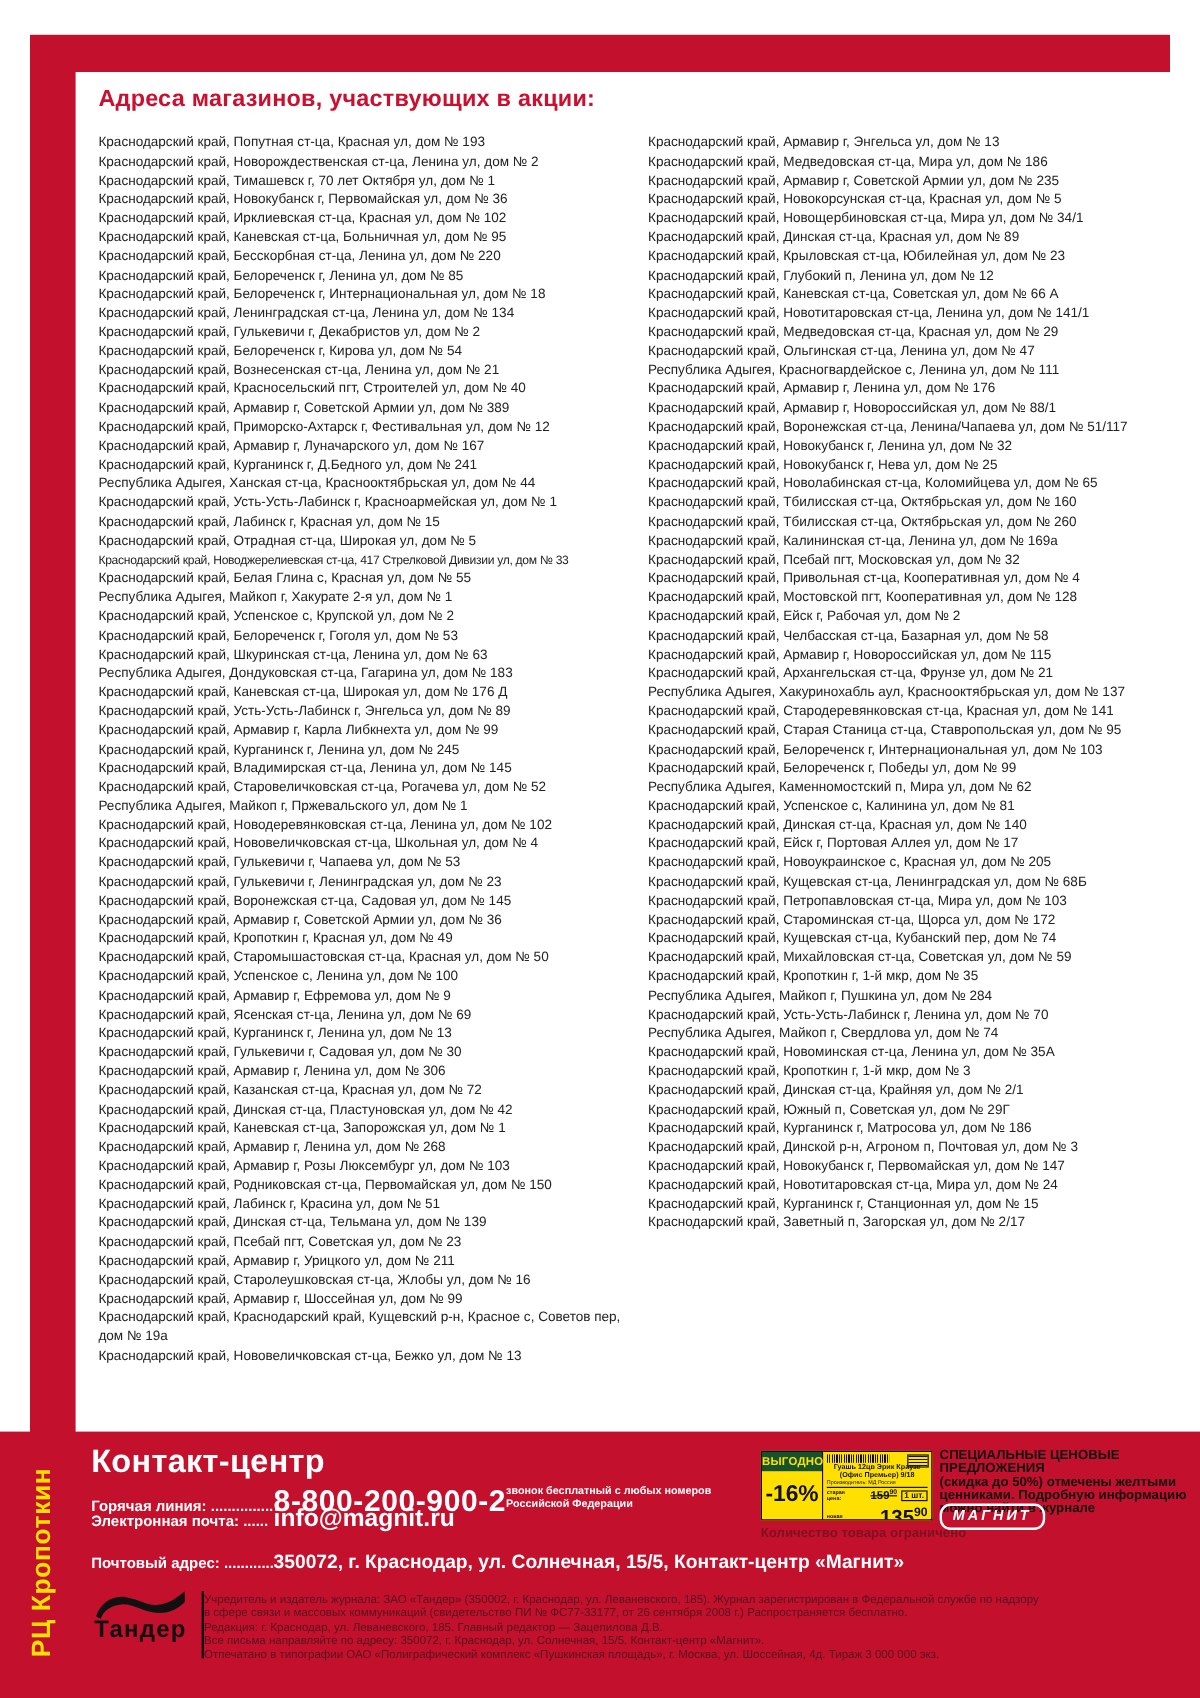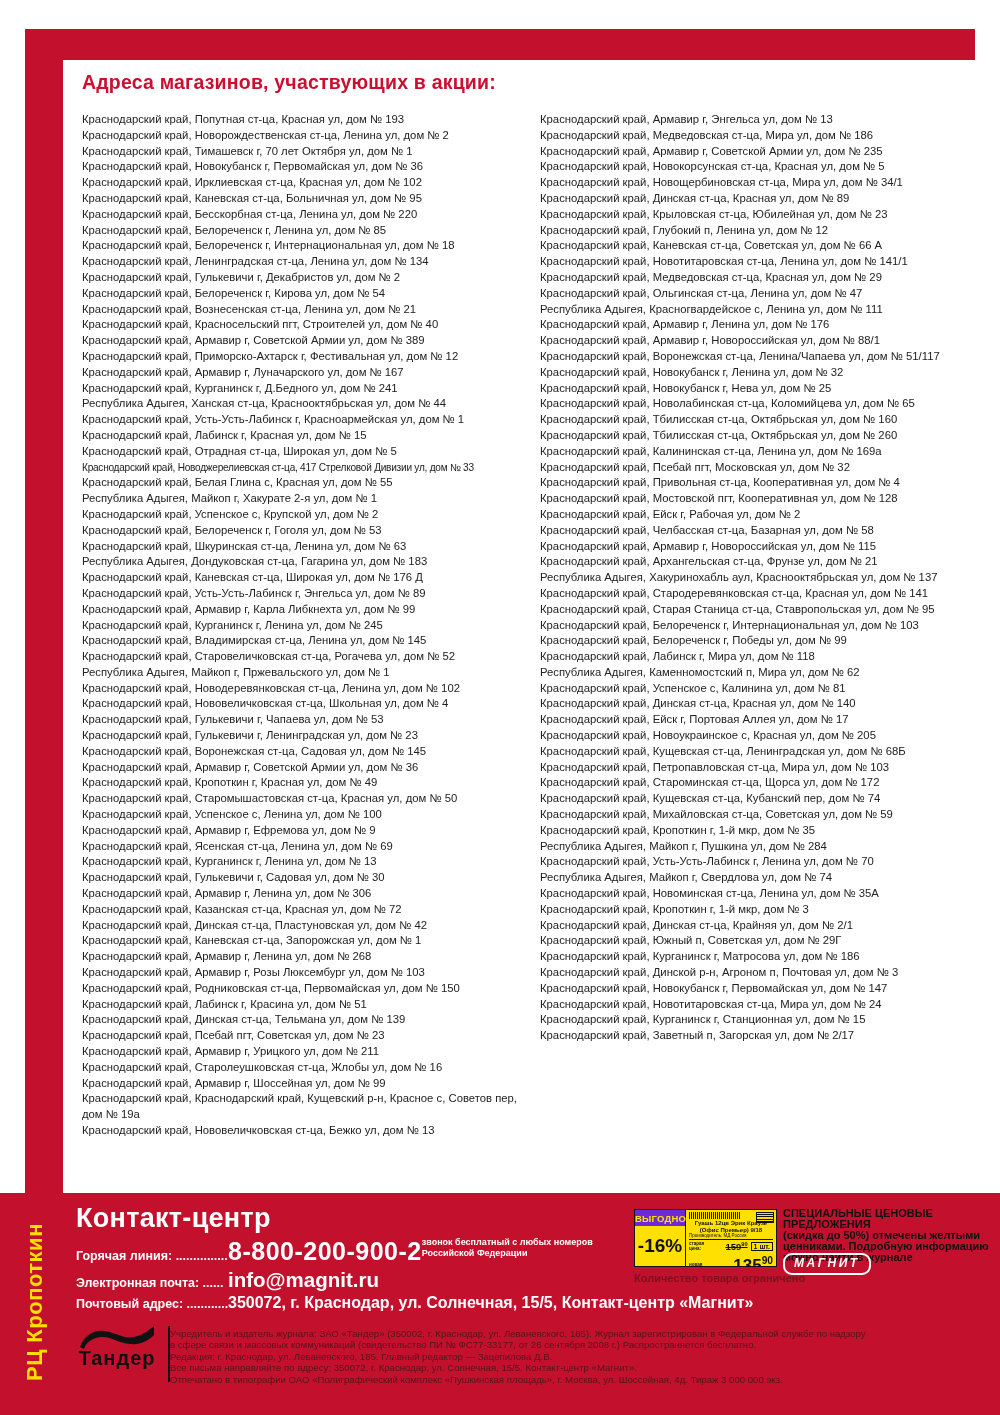--- a/index.html
+++ b/index.html
@@ -21,31 +21,31 @@
   .footer { position:absolute; left:0; top:1193px; width:1000px; height:222px; background:#c3112d; color:#fff; }
   .region-label {
     position:absolute; left:22px; top:16px; height:172px;
     writing-mode:vertical-rl; transform:rotate(180deg);
     color:#ffe000; font-size:22px; font-weight:bold; letter-spacing:.5px; white-space:nowrap;
   }
   .cc-title { position:absolute; left:76px; top:10px; font-size:27px; font-weight:bold; letter-spacing:.3px; }
   .cc-row { position:absolute; left:76px; display:flex; align-items:baseline; white-space:nowrap; }
   .cc-row .lbl { font-size:12.5px; font-weight:bold; width:152px; overflow:hidden; flex:none; }
   .row-hotline { top:44px; }
-  .row-email   { top:75px; }
+  .row-email   { top:61px; }
   .row-postal  { top:101px; }
   .val-phone  { font-size:25px; font-weight:bold; letter-spacing:.5px; }
   .val-email  { font-size:20.5px; font-weight:bold; }
   .val-postal { font-size:16px; font-weight:bold; }
   .hotline-note { font-size:9px; line-height:10.5px; font-weight:bold; align-self:center; transform:translateY(-4px); }
 
   
   .price-tag { position:absolute; left:634px; top:16px; width:143px; height:58px; display:flex; }
   .pt-left { width:52px; background:#ffe000; display:flex; flex-direction:column; border:1px solid #111; box-sizing:border-box; }
-  .vygodno { background:#6d28d9; color:#ffe000; font-size:9.5px; font-weight:bold; text-align:left; padding:3px 0 2px; letter-spacing:.2px; }
+  .vygodno { background:#14532d; color:#ffe000; font-size:9.5px; font-weight:bold; text-align:left; padding:3px 0 2px; letter-spacing:.2px; }
   .pct { flex:1; display:flex; align-items:center; justify-content:center; font-size:19px; font-weight:bold; color:#111; }
   .pt-right { flex:1; background:#ffe000; border:1px solid #111; border-left:none; box-sizing:border-box; padding:2px 3px 1px; position:relative; color:#111; overflow:hidden; }
   .barcode { height:7px; width:52px; background:repeating-linear-gradient(90deg,#111 0 1px,transparent 1px 2px); }
   .corner-box { position:absolute; right:2px; top:2px; width:16px; height:9px; border:1px solid #111; background:repeating-linear-gradient(0deg,#111 0 1px,transparent 1px 2.5px); }
   .pt-name { font-size:6px; font-weight:bold; text-align:center; line-height:6.5px; margin-top:1px; }
   .pt-prod { font-size:4.5px; line-height:5px; }
   .pt-row-old { display:flex; align-items:center; border-top:1px solid #111; margin-top:1px; padding-top:1px; }
   .pt-lbl { font-size:4.5px; line-height:4.8px; width:20px; font-weight:bold; text-transform:lowercase; }
   .old-price { font-size:9.5px; font-weight:bold; text-decoration:line-through; margin-left:auto; }
   .qty { font-size:7px; font-weight:bold; border:1px solid #111; padding:0 2px; margin-left:3px; }
@@ -165,21 +165,20 @@
           <div class="addr">Краснодарский край, Мостовской пгт, Кооперативная ул, дом № 128</div>
           <div class="addr">Краснодарский край, Ейск г, Рабочая ул, дом № 2</div>
           <div class="addr">Краснодарский край, Челбасская ст-ца, Базарная ул, дом № 58</div>
           <div class="addr">Краснодарский край, Армавир г, Новороссийская ул, дом № 115</div>
           <div class="addr">Краснодарский край, Архангельская ст-ца, Фрунзе ул, дом № 21</div>
           <div class="addr">Республика Адыгея, Хакуринохабль аул, Краснооктябрьская ул, дом № 137</div>
           <div class="addr">Краснодарский край, Стародеревянковская ст-ца, Красная ул, дом № 141</div>
           <div class="addr">Краснодарский край, Старая Станица ст-ца, Ставропольская ул, дом № 95</div>
           <div class="addr">Краснодарский край, Белореченск г, Интернациональная ул, дом № 103</div>
           <div class="addr">Краснодарский край, Белореченск г, Победы ул, дом № 99</div>
-          <div class="addr">Краснодарский край, Лабинск г, Мира ул, дом № 118</div>
           <div class="addr">Республика Адыгея, Каменномостский п, Мира ул, дом № 62</div>
           <div class="addr">Краснодарский край, Успенское с, Калинина ул, дом № 81</div>
           <div class="addr">Краснодарский край, Динская ст-ца, Красная ул, дом № 140</div>
           <div class="addr">Краснодарский край, Ейск г, Портовая Аллея ул, дом № 17</div>
           <div class="addr">Краснодарский край, Новоукраинское с, Красная ул, дом № 205</div>
           <div class="addr">Краснодарский край, Кущевская ст-ца, Ленинградская ул, дом № 68Б</div>
           <div class="addr">Краснодарский край, Петропавловская ст-ца, Мира ул, дом № 103</div>
           <div class="addr">Краснодарский край, Староминская ст-ца, Щорса ул, дом № 172</div>
           <div class="addr">Краснодарский край, Кущевская ст-ца, Кубанский пер, дом № 74</div>
           <div class="addr">Краснодарский край, Михайловская ст-ца, Советская ул, дом № 59</div>

